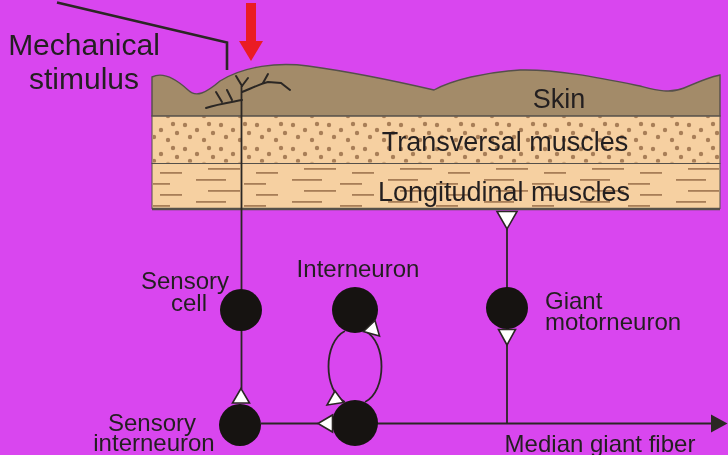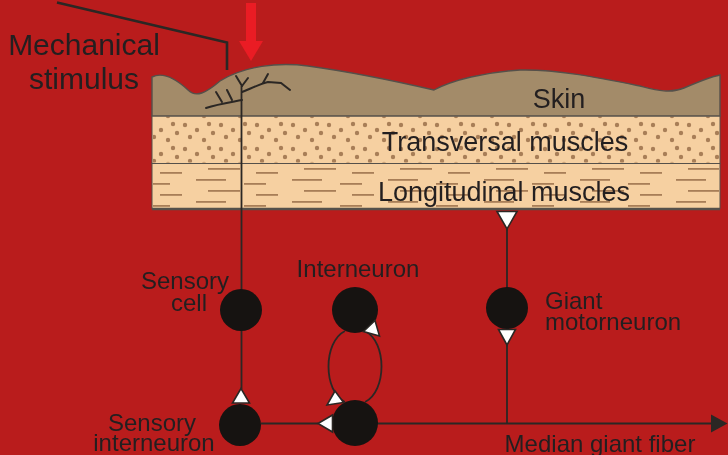--- a/index.html
+++ b/index.html
@@ -1,20 +1,20 @@
 <!DOCTYPE html>
 <html style="--skin: #a38b69; --muscle: #f6d0a1; --speckle: #a87e57; --outline: #55504a; --line: #2b2724; --node: #161311; --red_arrow: #ea1c24; --text: #231f20;"><head>
 <meta charset="utf-8">
 <style>
   :root{
     --skin:#a38b69; --muscle:#f6d0a1; --speckle:#a87e57; --outline:#55504a;
     --line:#2b2724; --node:#161311; --red_arrow:#ea1c24; --text:#231f20;
   }
   html,body{margin:0;padding:0;background:#ffffff;}
-  .stage{width:728px;height:455px;position:relative;background:#b91c1c;overflow:hidden;
+  .stage{width:728px;height:455px;position:relative;background:#d946ef;overflow:hidden;
          font-family:"Liberation Sans", sans-serif;}
   svg{display:block;}
   .skin{fill:var(--skin);stroke:var(--outline);stroke-width:1.4;}
   .muscle{fill:var(--muscle);stroke:var(--outline);stroke-width:1;}
   .speckle{fill:var(--speckle);}
   .baseline{stroke:var(--outline);stroke-width:2.4;}
   .wire{stroke:var(--line);stroke-width:1.8;fill:none;}
   .wire-thick{stroke:var(--line);stroke-width:2.1;fill:none;}
   .dendrite{stroke:var(--line);stroke-width:2;fill:none;stroke-linecap:round;}
   .node{fill:var(--node);}

